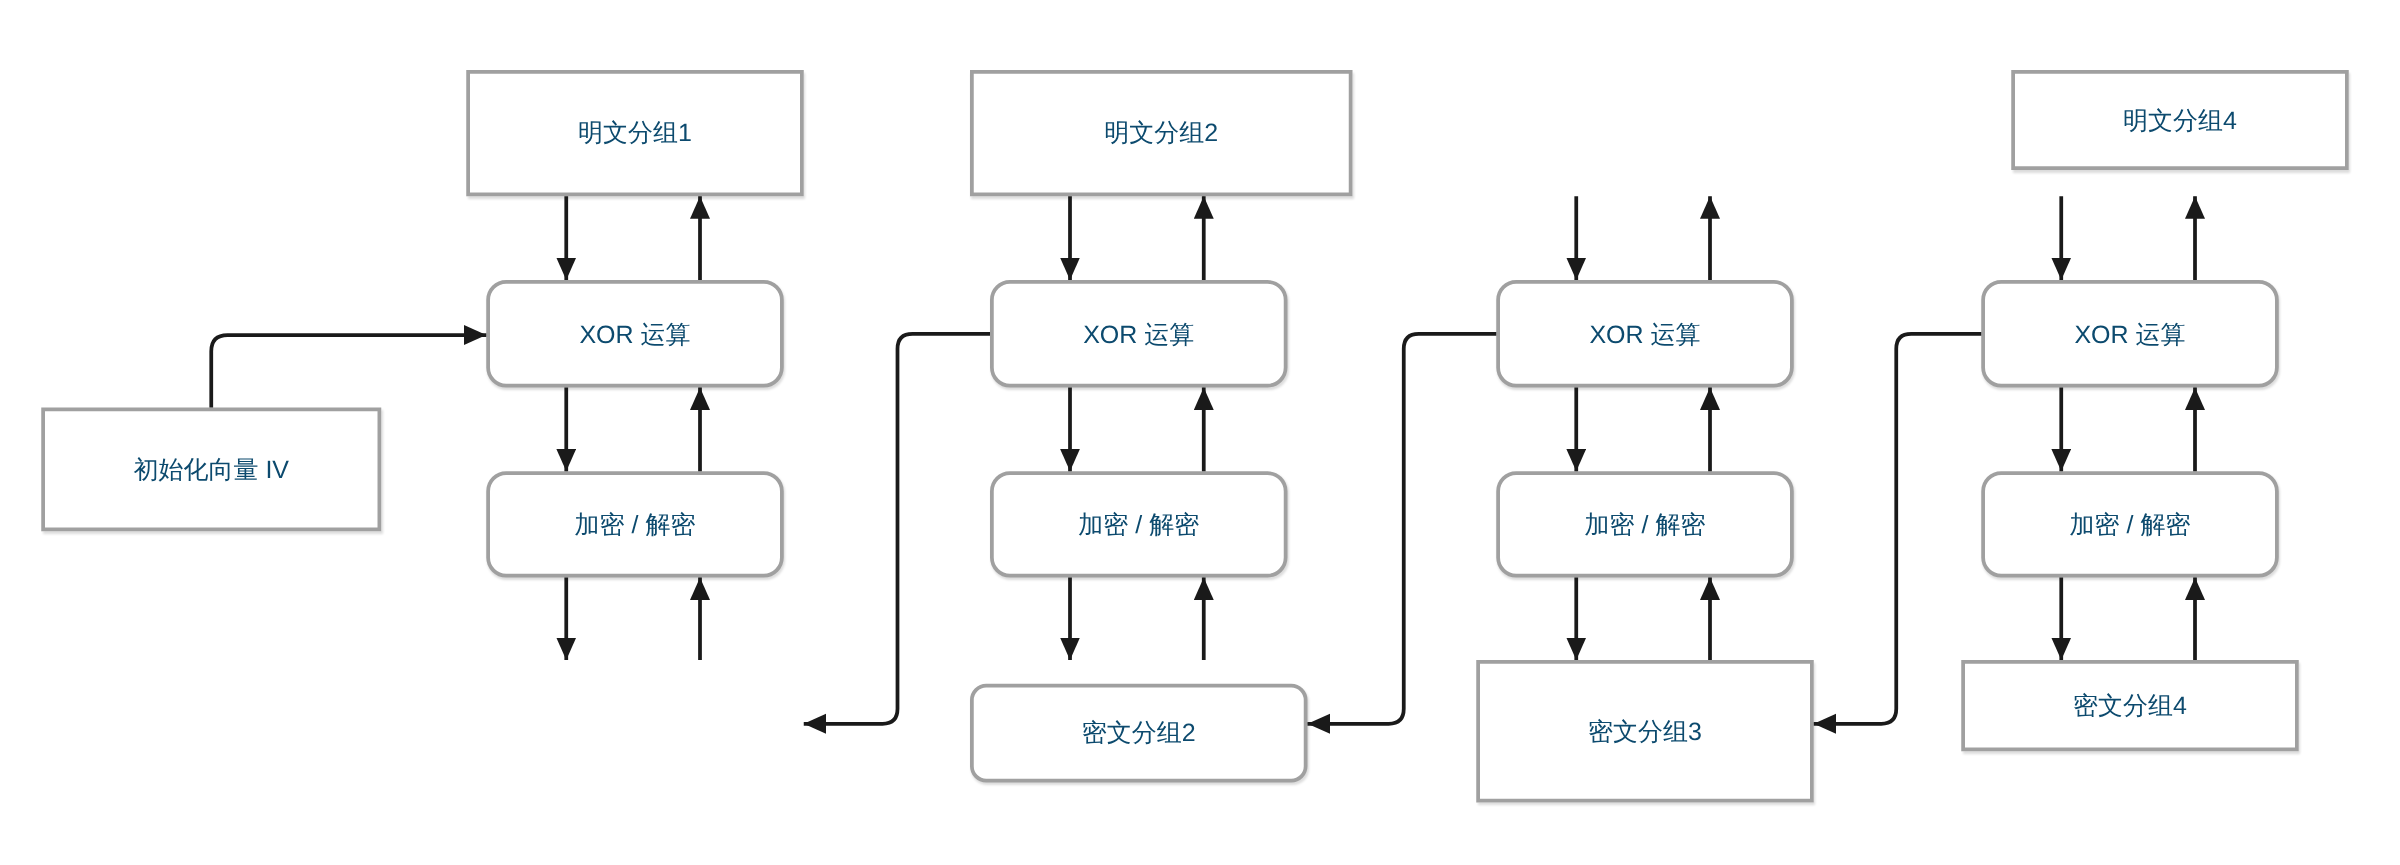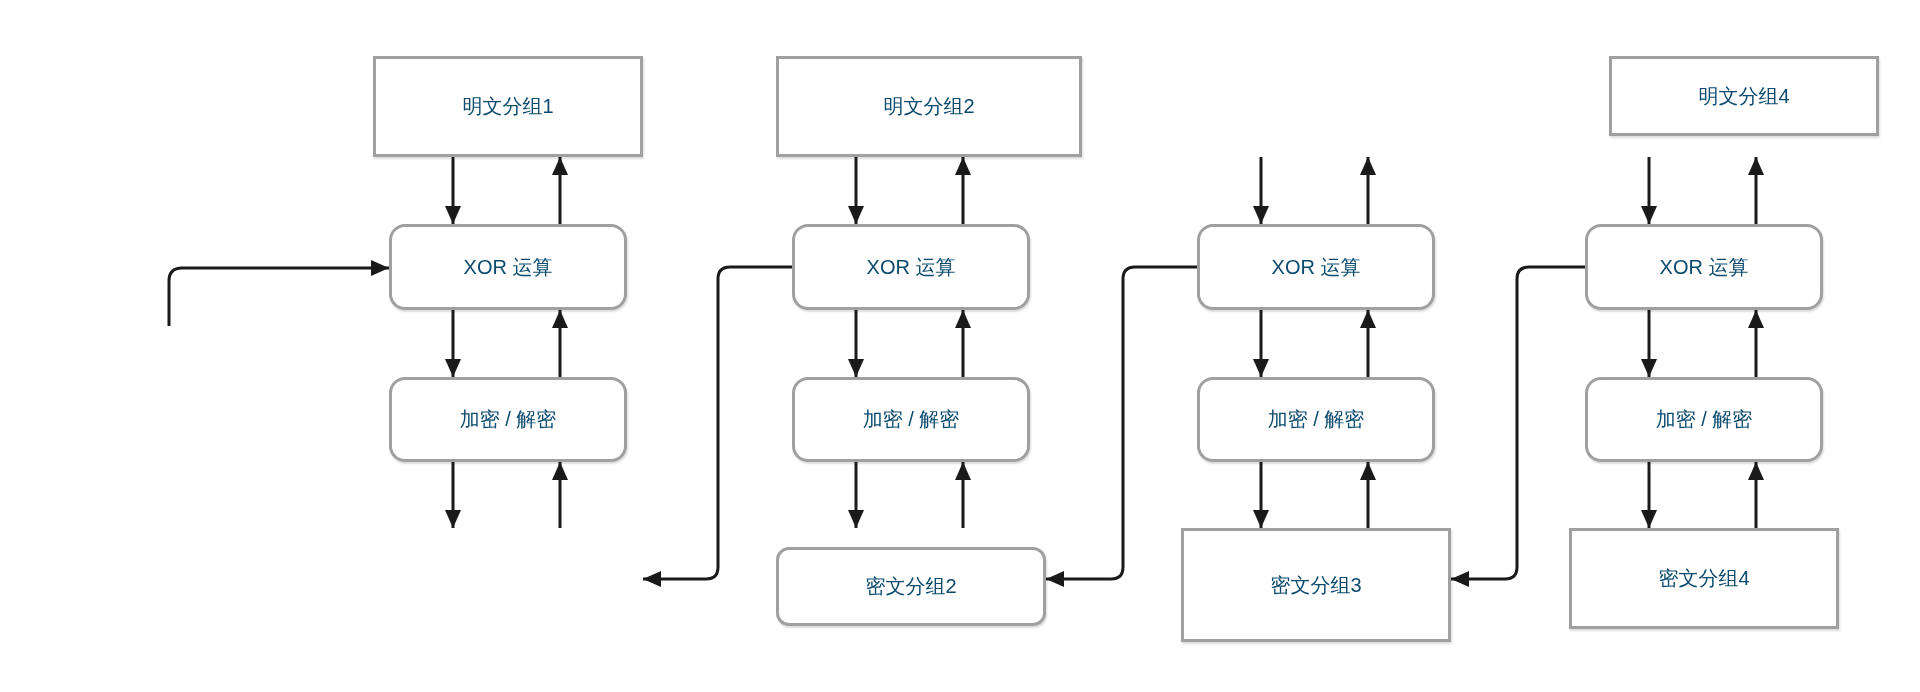--- a/index.html
+++ b/index.html
@@ -76,24 +76,27 @@
 
   <div class="node" style="left:1569px; top:56px; width:270px; height:80px;margin-left:40px;">
     <span>明文分组4</span>
   </div>
   <div class="node rounded" style="left:1585px; top:224px; width:238px; height:86px;">
     <span>XOR 运算</span>
   </div>
   <div class="node rounded" style="left:1585px; top:377px; width:238px; height:85px;">
     <span>加密 / 解密</span>
   </div>
-  <div class="node" style="left:1569px; top:528px; width:270px; height:101px;">
+  <div class="node" style="left:1569px; top:528px; width:270px; height:73px;">
     <span>密文分组4</span>
   </div>
 
+  <div class="node" style="left:33px; top:326px; width:272px; height:99px;">
+    <span>初始化向量 IV</span>
+  </div>
 
   <svg class="connectors" width="1920" height="692" viewBox="0 0 1920 692">
     <defs>
       <marker id="arrow" markerUnits="userSpaceOnUse" markerWidth="20" markerHeight="18" refX="18" refY="8" orient="auto">
         <path d="M0,0 L18,8 L0,16 Z" style="fill:#1a1a1a; stroke:none;"></path>
       </marker>
     </defs>
 
     <path d="M169,326 V281 Q169,268 182,268 H389" marker-end="url(#arrow)"></path>
 

